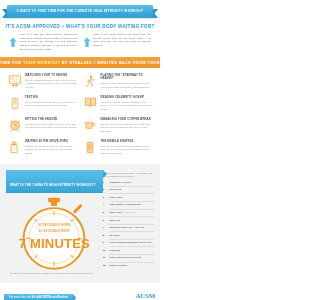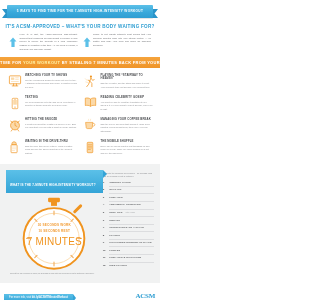--- a/index.html
+++ b/index.html
@@ -103,21 +103,21 @@
   
   .watch{position:relative;width:74px;height:72px;margin:2px auto 0 auto;}
   .watch-txt{
     position:absolute;left:0;right:0;top:26px;text-align:center;
   }
   .w-l1,.w-l2{
     font-size:3.1px;font-weight:bold;color:#f29b32;
     letter-spacing:.2px;text-transform:uppercase;line-height:1.9;
   }
   .w-big{
-    font-size:10px;font-weight:normal;color:#f0941f;
+    font-size:13px;font-weight:bold;color:#f0941f;
     letter-spacing:.2px;text-transform:uppercase;margin-top:1.5px;
   }
   .panel-note{
     font-size:1.9px;line-height:1.5;color:#8b8d90;
     padding:3px 4px 0 4px;text-align:left;
   }
 
   
   .ex-intro{font-size:2px;line-height:1.55;color:#8b8d90;margin:0 0 2.5px 0;}
   .ex{display:flex;align-items:baseline;gap:1.6px;margin-bottom:2.1px;}

